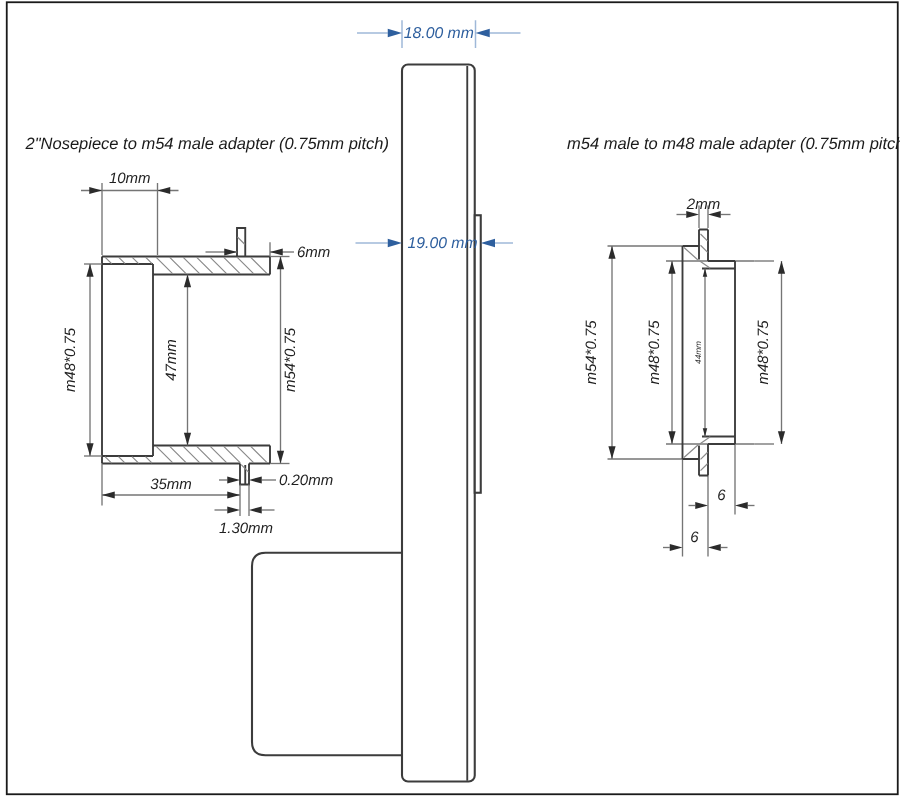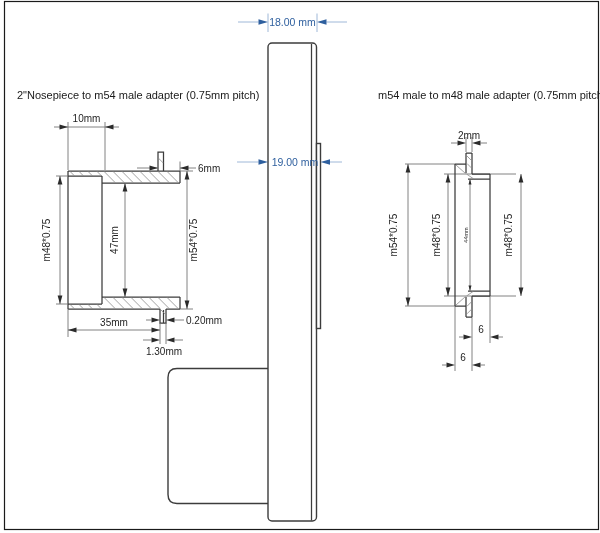--- a/index.html
+++ b/index.html
@@ -1,16 +1,16 @@
 <!DOCTYPE html>
 <html><head>
 <meta charset="utf-8">
 <style>
   html,body{margin:0;padding:0;background:#ffffff;}
-  #canvas{width:600px;height:533px;background:#ffffff;position:relative;font-family:"Liberation Sans",sans-serif;}
+  #canvas{width:600px;height:533px;background:#ffffff;position:relative;font-family:"Liberation Sans",sans-serif;font-style:italic;}
   svg{display:block;}
   .part{stroke:#3c3c3c;stroke-width:1.25;fill:none;stroke-linecap:butt;}
   .partfill{stroke:#3c3c3c;stroke-width:1.4;fill:#ffffff;}
   .hatch{stroke:#8a8a8a;stroke-width:0.8;fill:none;}
   .dim{stroke:#757575;stroke-width:0.9;fill:none;}
   .arr{fill:#2b2b2b;stroke:none;}
   .bdim{stroke:#9fb8d8;stroke-width:1;fill:none;}
   .barr{fill:#2e5f9e;stroke:none;}
   .lbl{font-size:10px;fill:#1f1f1f;}
   .title{font-size:11px;fill:#1a1a1a;}

